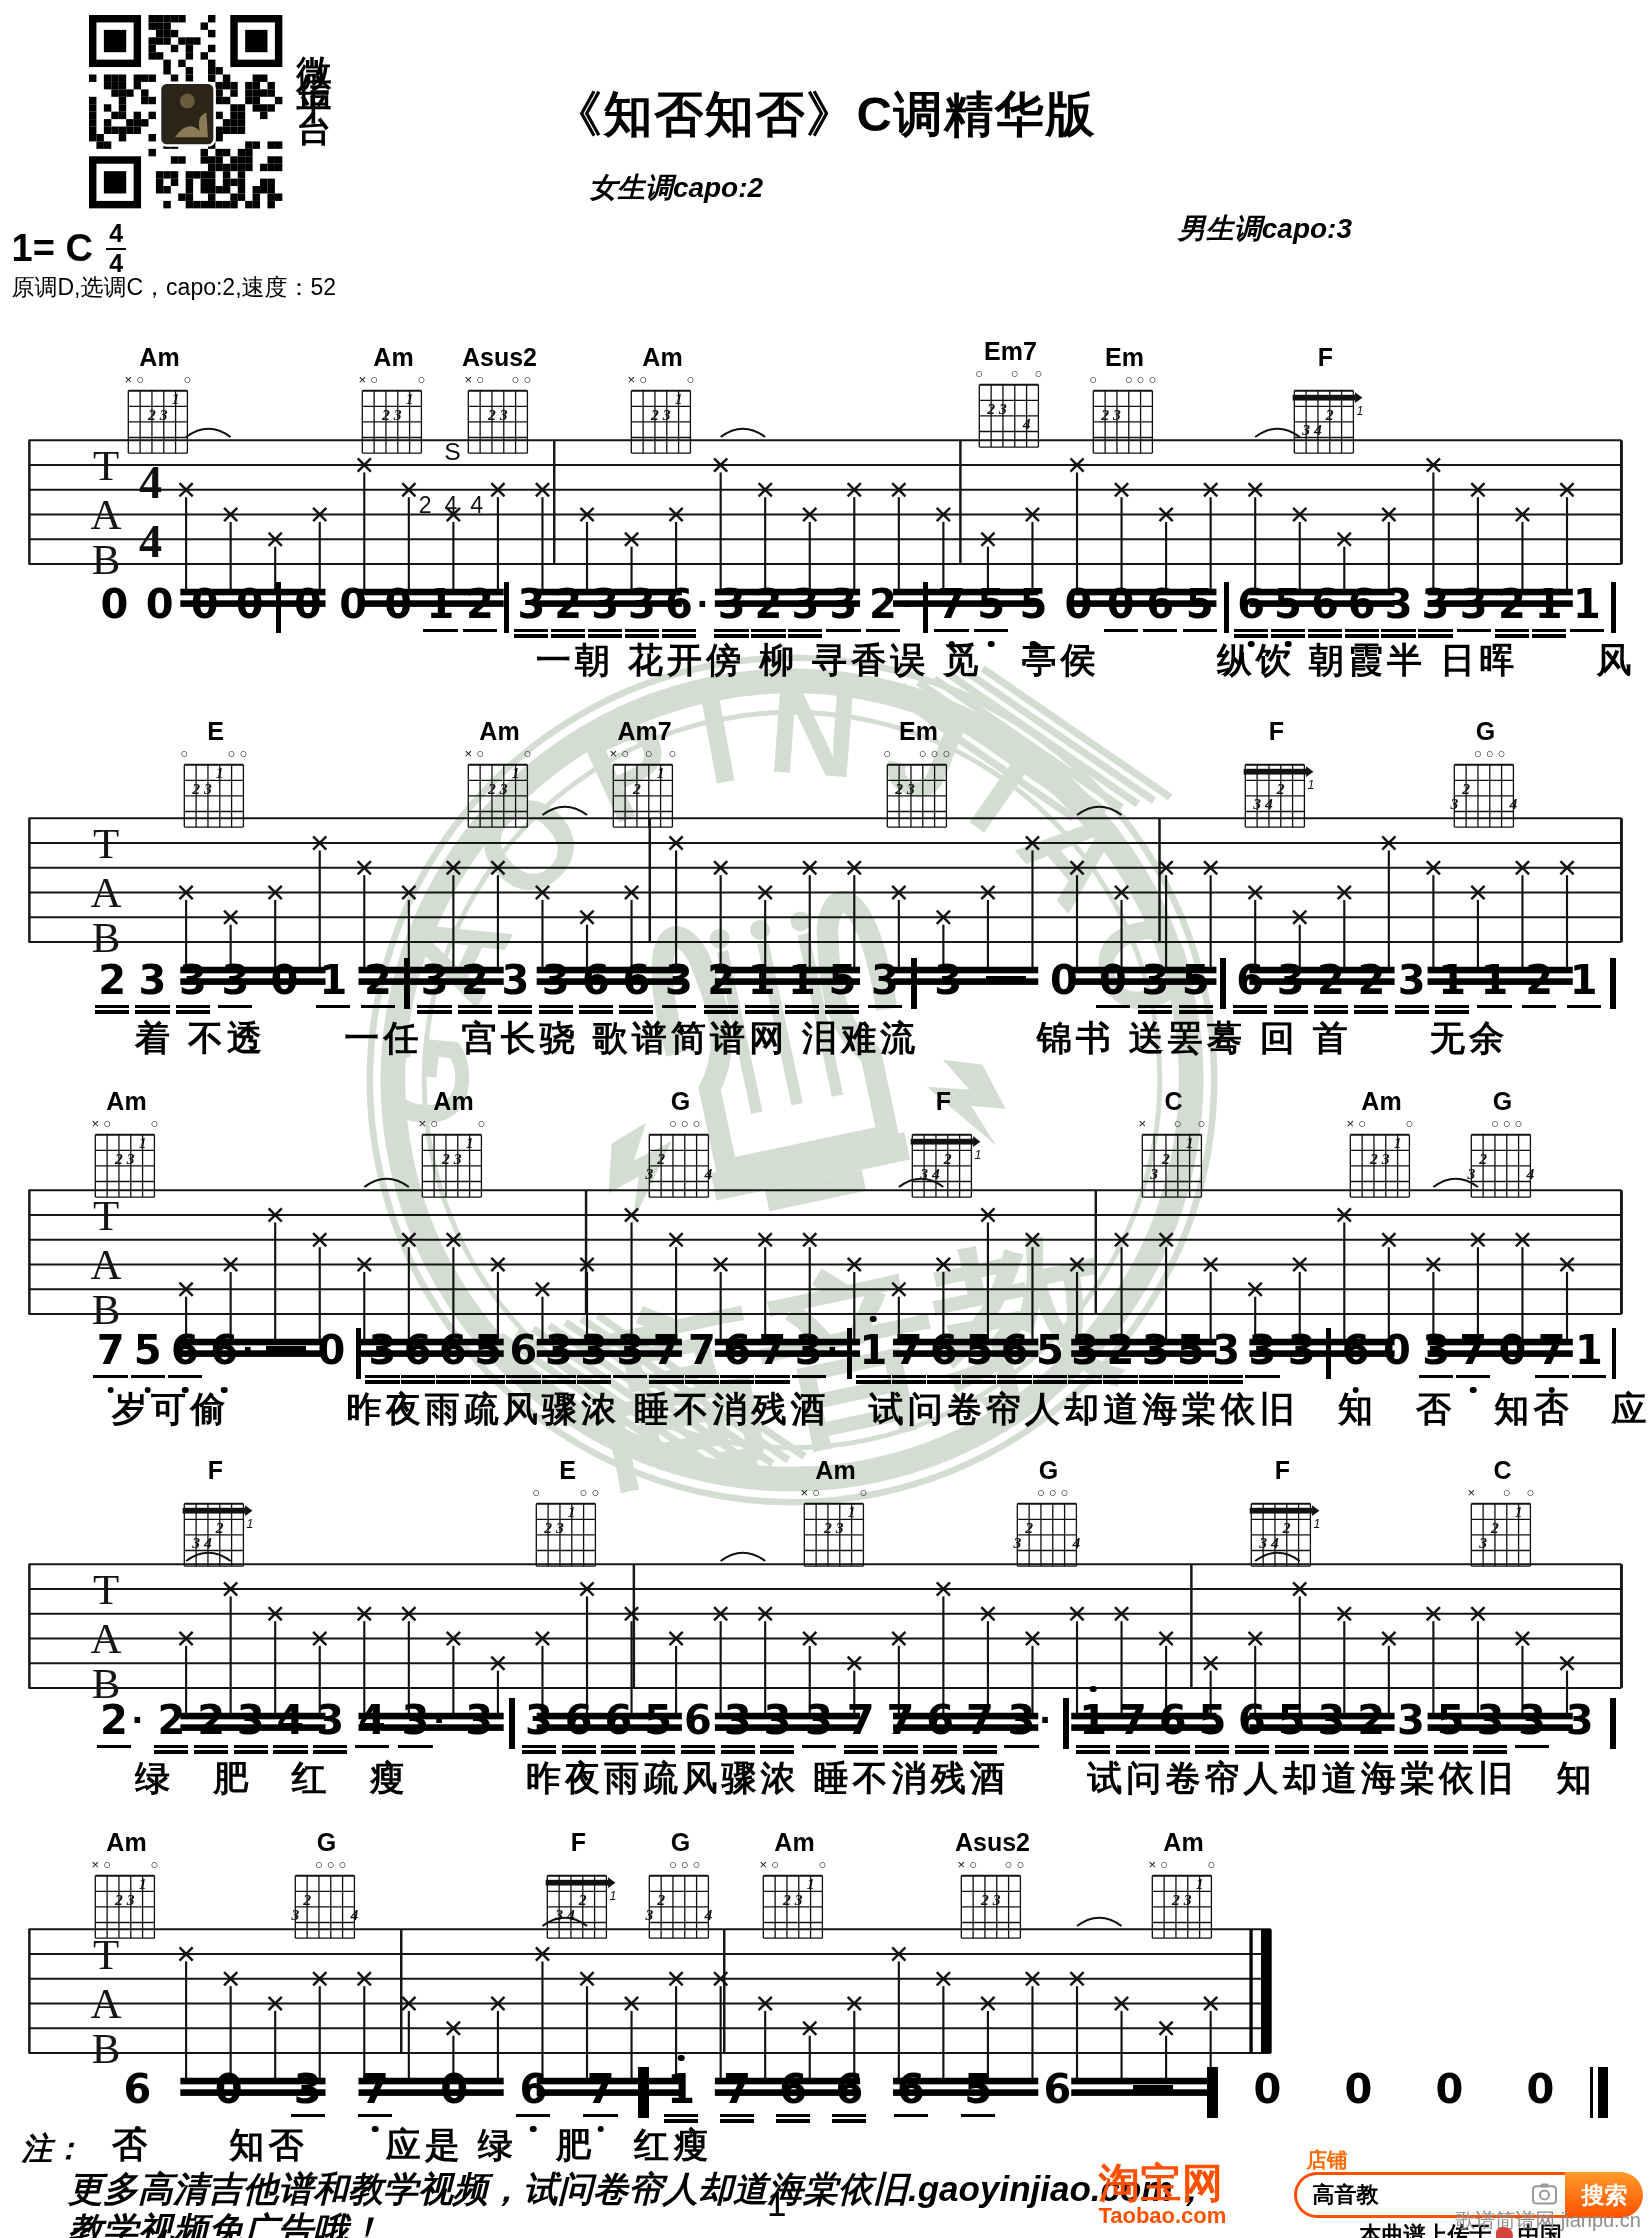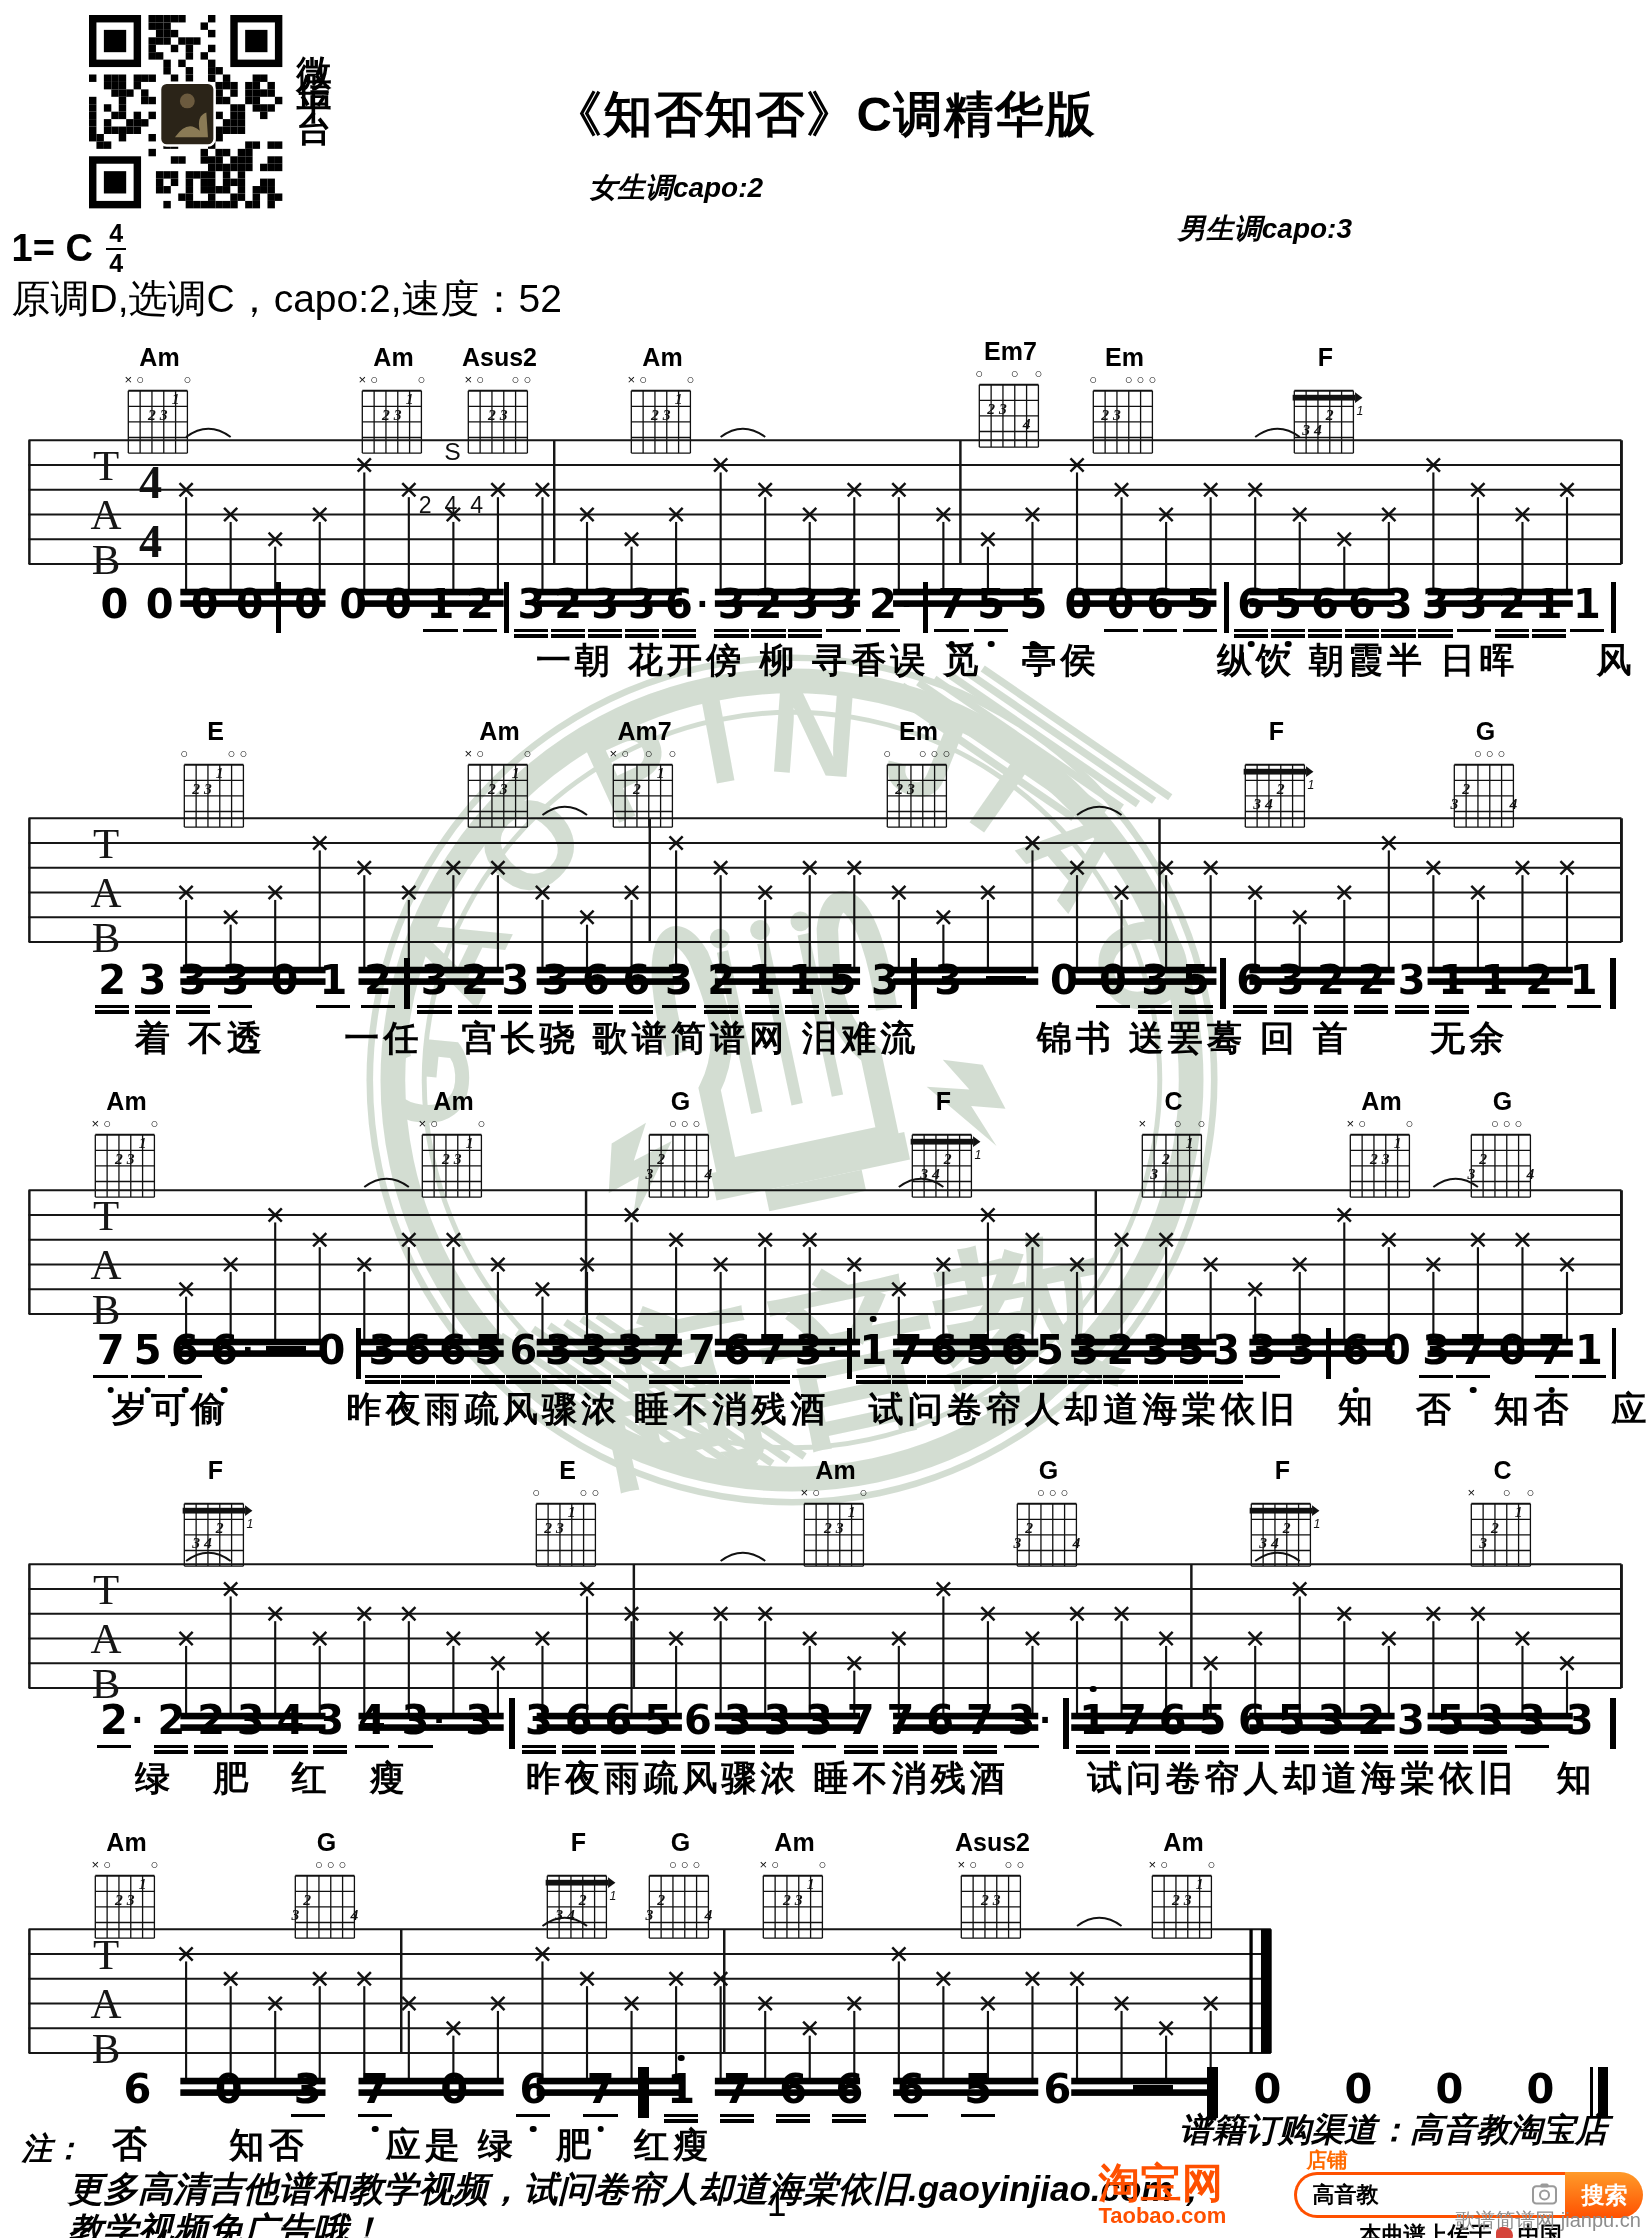--- a/index.html
+++ b/index.html
@@ -11,21 +11,21 @@
   .qr-cap { position:absolute; left:290px; top:28px; writing-mode:vertical-rl; letter-spacing:18px;
             font-size:35px; font-weight:700; }
   .keysig { position:absolute; left:11.5px; top:221px; font-size:38px; font-weight:600; display:flex; align-items:center; gap:13px;}
   .keysig .frac { display:inline-flex; flex-direction:column; align-items:center; font-size:25px; font-weight:700; line-height:1; }
   .keysig .frac b:first-child { border-bottom:2.5px solid #000; padding:0 3.3px 1.6px; }
   .keysig .frac b:last-child { padding-top:1.6px; }
   h1.title { position:absolute; left:0; right:0; top:82px; text-align:center; font-size:49px; font-weight:700; letter-spacing:1.6px;}
   .capo { position:absolute; left:0; right:297px; text-align:center; font-size:28px; font-weight:800; font-style:italic; }
   .capo.f { top:169px; } .capo.m { top:210px;text-align:right; }
   .credits { position:absolute; right:15px; top:147px; text-align:right; font-size:27px; line-height:1.32; }
-  .tuning { position:absolute; left:11.5px; top:272px; font-size:39px; }
+  .tuning { position:absolute; left:11.5px; top:272px; font-size:23px; }
   
   .chord { position:absolute; width:79px; text-align:center; }
   .chord .cname { font-size:25px; font-weight:600; line-height:1; margin-bottom:0.8px; }
   .staff { position:absolute; left:16.5px; overflow:visible; }
   .staff svg { overflow:visible; }
   .melody { position:absolute; left:92px; width:1528px; display:flex; align-items:flex-start; height:61px; }
   .tok { display:flex; justify-content:center; align-items:flex-start; min-width:20px; position:relative; }
   .dg { position:relative; font-size:40px; font-weight:700; line-height:1.1; padding:0 1.6px; font-family:"DejaVu Sans", sans-serif;}
   .dg.u1::after, .dg.u2::after { content:""; position:absolute; left:-1.6px; right:-1.6px; height:3.3px; bottom:-5.8px; background:#000; }
   .dg.u2::before { content:""; position:absolute; left:-1.6px; right:-1.6px; height:3.3px; bottom:-11.5px; background:#000; }
@@ -2128,21 +2128,20 @@
           </span>
         </div>
         <div class="lyrics" style="left: 112px; top: 2122px;">否　　知否　　应是 绿　肥　红瘦</div>
       </section>
     </main>
 
   <div class="note-label">注：</div>
   <div class="note-1">更多高清吉他谱和教学视频，试问卷帘人却道海棠依旧.gaoyinjiao.com，</div>
   <div class="note-2">教学视频免广告哦！</div>
   <div class="pageno">1</div>
-  <div class="order">谱籍订购渠道：高音教淘宝店</div>
 
   <div class="banner">
     <div class="tb-logo">
       <div class="big">淘宝网</div>
       <div class="sub">Taobao.com</div>
     </div>
     <div class="shop-label">店铺</div>
     <div class="search-pill">
       <span class="search-val">高音教</span>
       <span class="cam">

